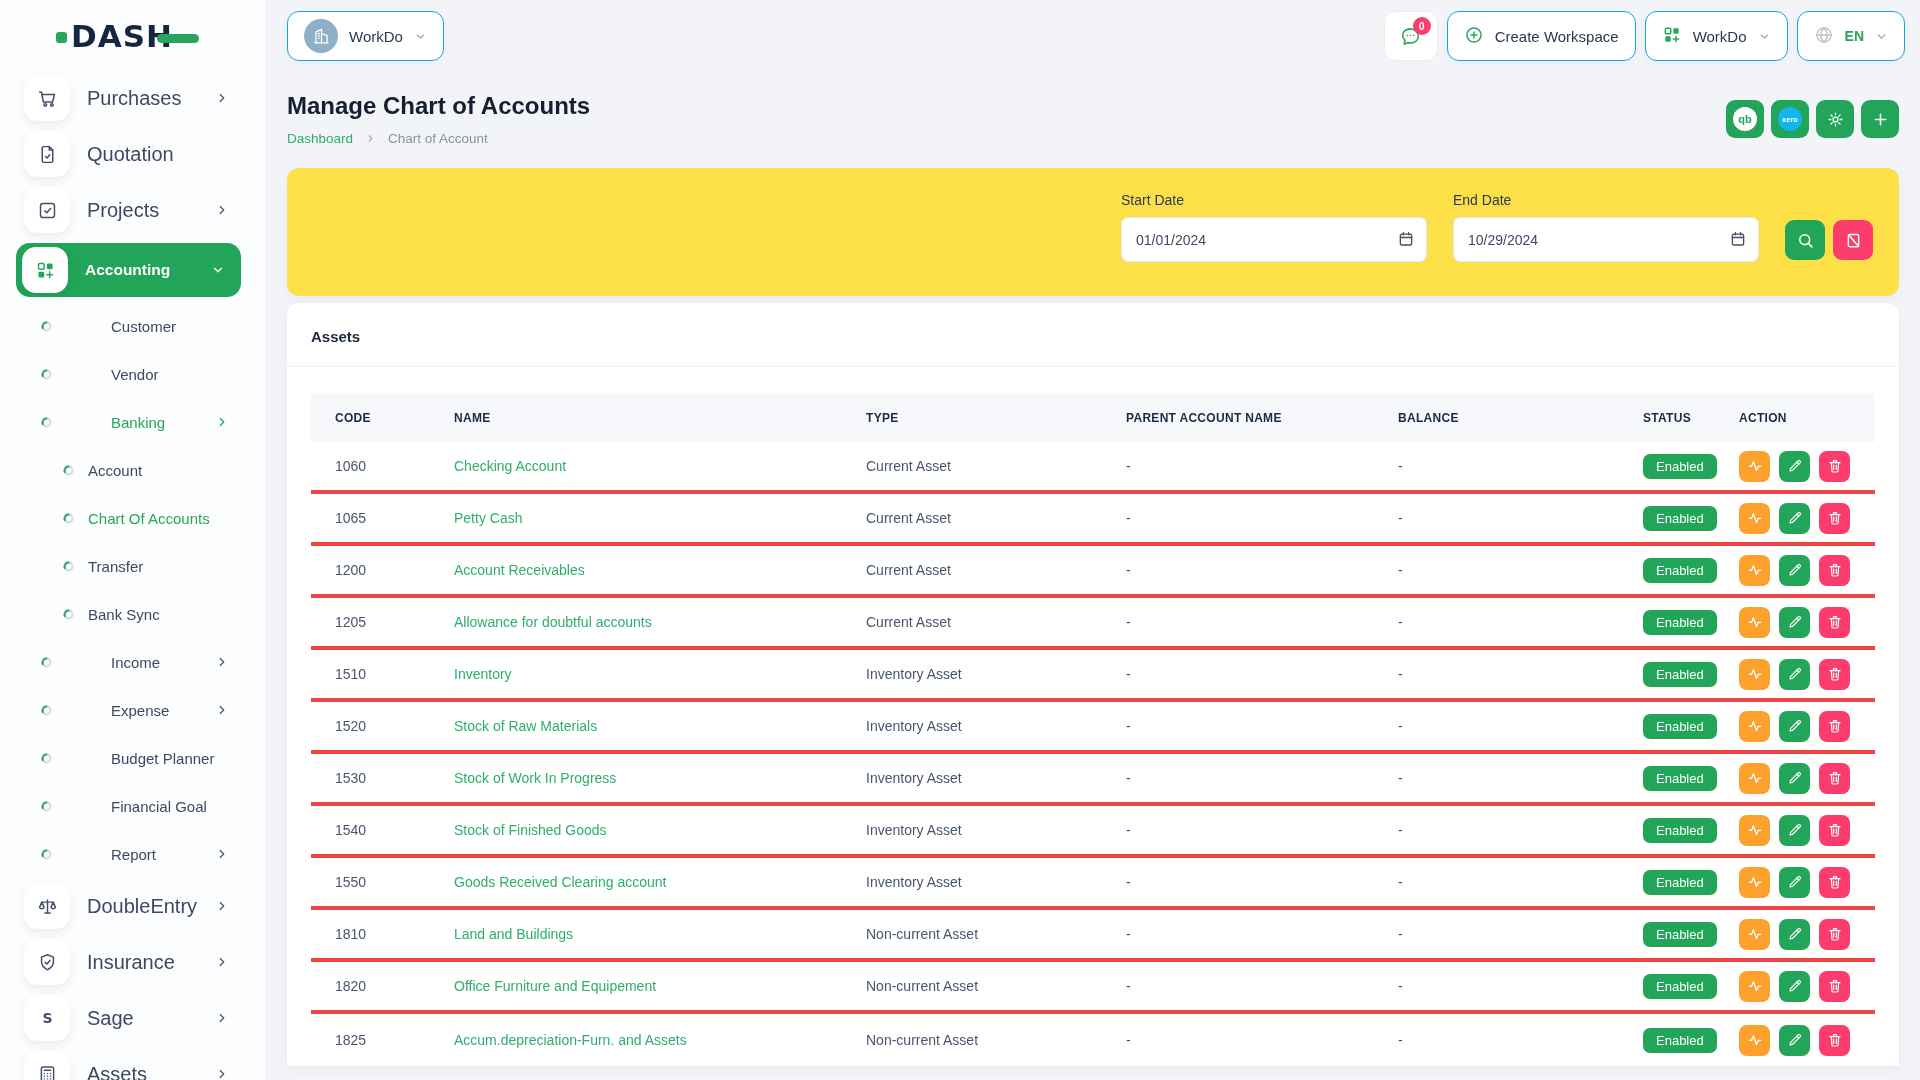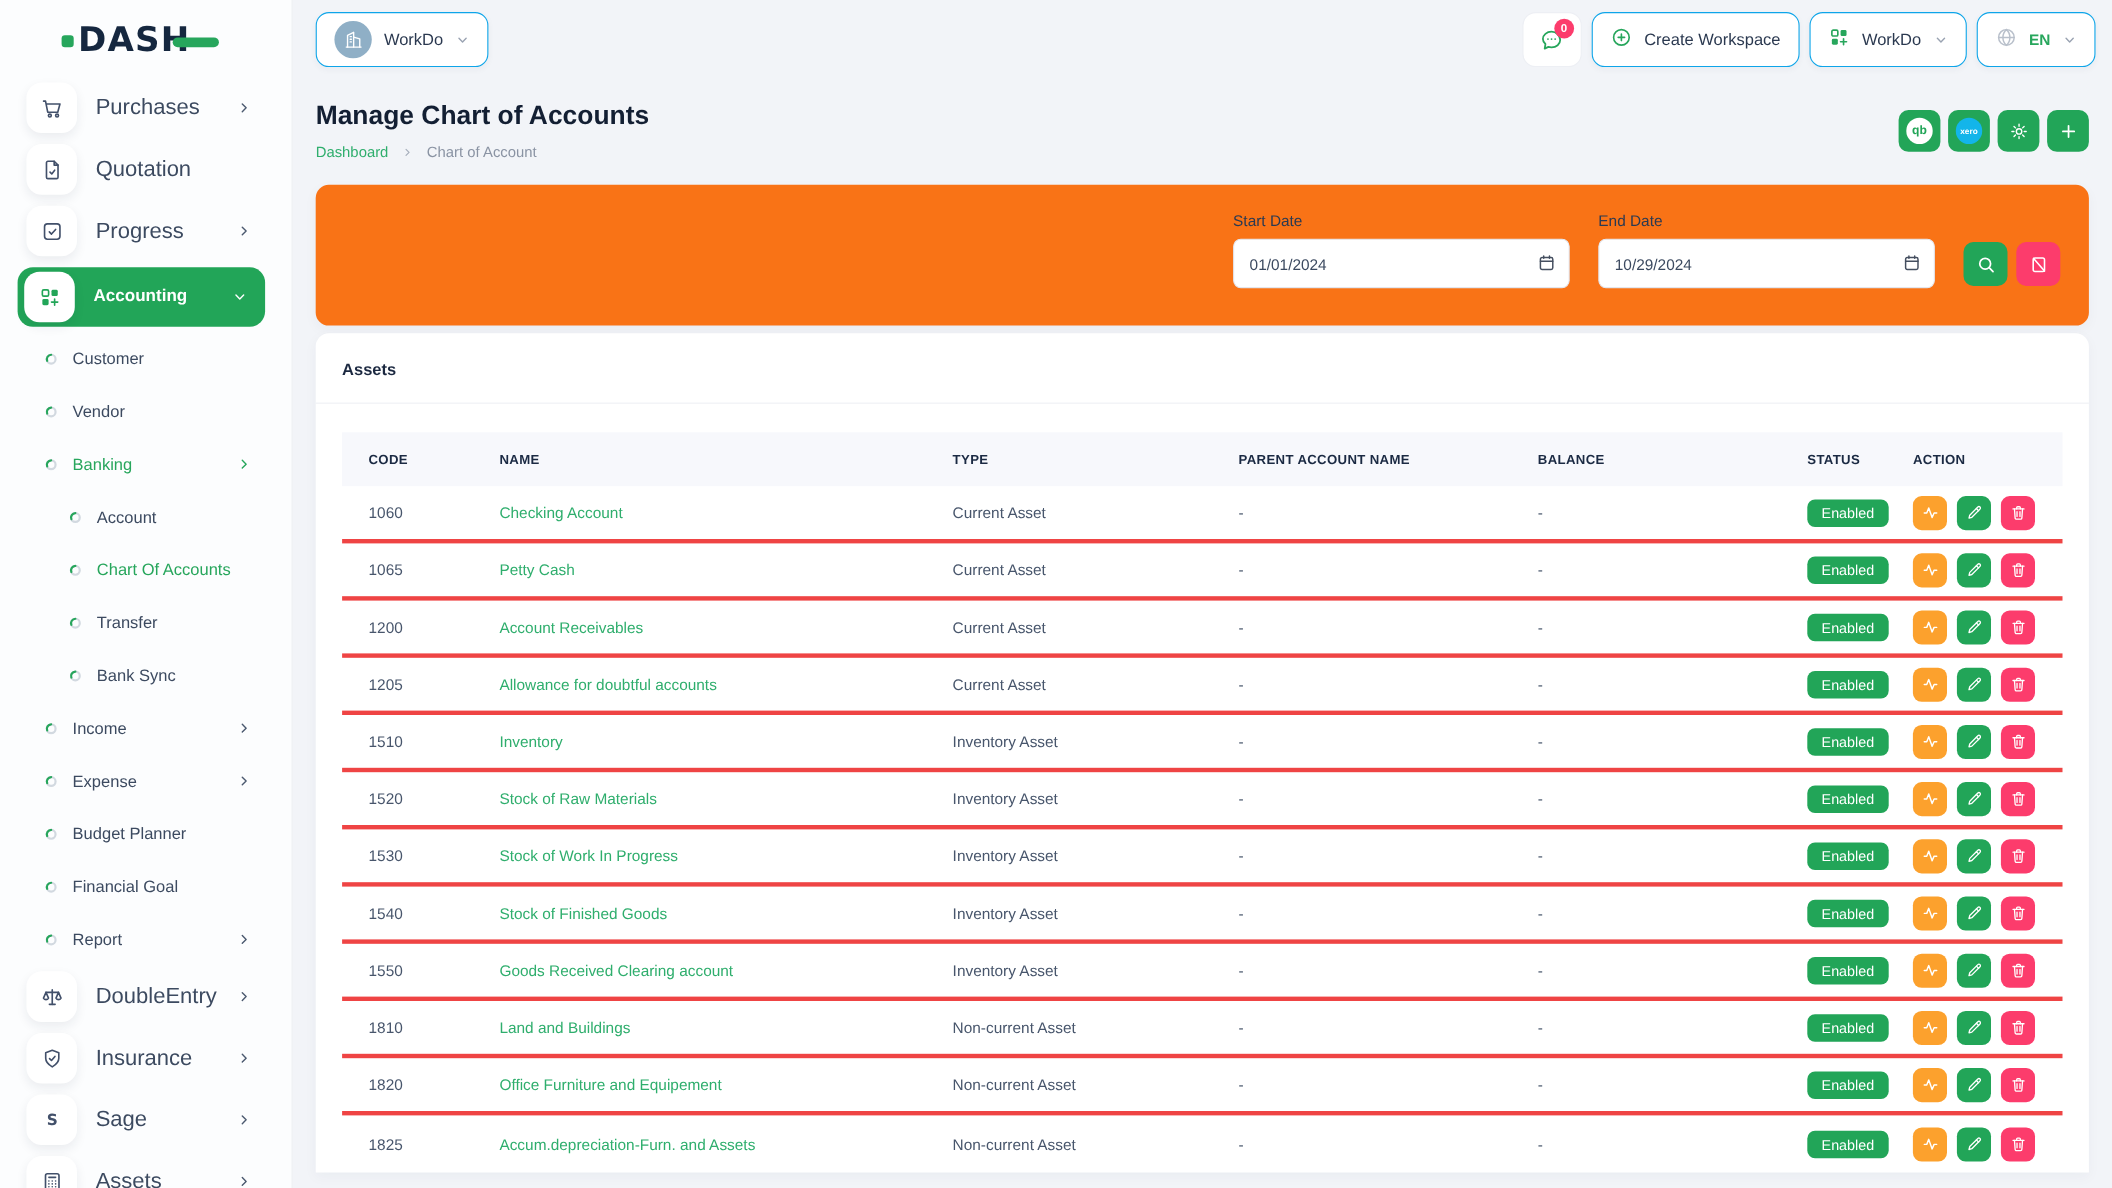--- a/index.html
+++ b/index.html
@@ -23,21 +23,21 @@
                box-shadow:0 4px 10px rgba(25,39,68,.08); display:flex; align-items:center; justify-content:center;
                color:#42506a; flex:0 0 46px; }
   .icon-card svg { width:21px; height:21px; }
   .it-top .lbl { margin-left:17px; font-size:20px; color:#3c4a60; }
   .it-top.active-pill { height:56px; padding-left:12px; margin:4px 24px 4px 4px; }
   .pill-bg { display:flex; align-items:center; width:100%; height:54px; background:#22a558; border-radius:14px; padding-left:6px; position:relative; }
   .pill-bg .icon-card { color:#22a558; }
   .pill-bg .lbl { margin-left:17px; font-size:15.5px; font-weight:700; color:#fff; }
   .pill-bg .lvl-chevron { right:16px; color:#fff; }
 
-  .it-sub { height:48px; padding-left:41px; }
+  .it-sub { height:48px; padding-left:41px;gap:45px; }
   .it-subsub { height:48px; padding-left:63px; }
   .bullet { width:11px; height:11px; flex:0 0 11px; }
   .it-sub .lbl, .it-subsub .lbl { margin-left:14px; font-size:15px; color:#3c4a60; }
   .side-item.active-green .lbl { color:#27a65c; }
   .side-item.active-green .lvl-chevron { color:#27a65c; }
 
   
   .main { flex:1; display:flex; flex-direction:column; min-width:0; }
   .topbar { height:72px; display:flex; align-items:center; justify-content:space-between; padding:0 15px 0 22px; }
   .tb-pill { display:flex; align-items:center; gap:11px; height:50px; background:#fff; border:1px solid #0ea5e9;
@@ -66,21 +66,21 @@
   .quick-actions { display:flex; gap:7px; }
   .qa-btn { width:38px; height:38px; border-radius:9px; background:#22a558; border:none; display:flex; align-items:center;
             justify-content:center; cursor:pointer; color:#fff; }
   .qa-btn svg { width:19px; height:19px; }
   .qa-circle { width:24px; height:24px; border-radius:50%; display:flex; align-items:center; justify-content:center;
                font-size:9px; font-weight:700; }
   .qa-qb { background:#fff; color:#22a558; font-size:11px; }
   .qa-xero { background:#13b5ea; color:#fff; font-size:7.5px; }
 
   
-  .filter-card { margin-top:22px; background:#f97316; border-radius:12px; box-shadow:0 4px 12px rgba(25,39,68,.04);
+  .filter-card { margin-top:22px; background:#fde047; border-radius:12px; box-shadow:0 4px 12px rgba(25,39,68,.04);
                  padding:24px 26px 34px; display:flex; justify-content:flex-end; align-items:flex-end; gap:26px; }
   .fld { display:flex; flex-direction:column; }
   .fld label { font-size:14px; color:#2b3a52; margin-bottom:9px; }
   .date-wrap { position:relative; width:306px; }
   .date-wrap input { width:306px; height:45px; border:1px solid #e3e6ee; border-radius:7px; padding:0 38px 0 14px;
                      font-size:14px; color:#3c4a60; background:#fff; font-family:"Liberation Sans",sans-serif; outline:none; }
   .cal-ico { position:absolute; right:12px; top:13px; width:18px; height:18px; color:#454f60; pointer-events:none; }
   .f-btn { width:40px; height:40px; border:none; border-radius:9px; display:flex; align-items:center; justify-content:center;
            cursor:pointer; color:#fff; margin-bottom:2px; }
   .f-btn svg { width:19px; height:19px; }
@@ -142,21 +142,21 @@
           </span>
         <span class="lbl">Quotation</span>
         </div>
         <div class="side-item it-top">
           <span class="icon-card">
             <svg viewBox="0 0 24 24" fill="none" stroke="currentColor" stroke-width="1.7" stroke-linecap="round" stroke-linejoin="round">
               <rect x="4" y="4" width="16" height="16" rx="3"></rect>
               <path d="M9 12.4l2.2 2.2 4.3-4.8"></path>
             </svg>
           </span>
-        <span class="lbl">Progress</span>
+        <span class="lbl">Projects</span>
           <span class="lvl-chevron"><svg viewBox="0 0 24 24" fill="none" stroke="currentColor" stroke-width="2.2" stroke-linecap="round" stroke-linejoin="round">
               <path d="M9 6l6 6-6 6"></path>
             </svg></span>
         </div>
         <div class="side-item it-top active-pill">
           <div class="pill-bg">
         <span class="icon-card">
               <svg viewBox="0 0 24 24" fill="none" stroke="currentColor" stroke-width="1.7" stroke-linecap="round" stroke-linejoin="round">
                 <rect x="4" y="4" width="6.5" height="6.5" rx="1.5"></rect>
                 <rect x="13.5" y="4" width="6.5" height="6.5" rx="1.5" fill="currentColor" stroke="none"></rect>

